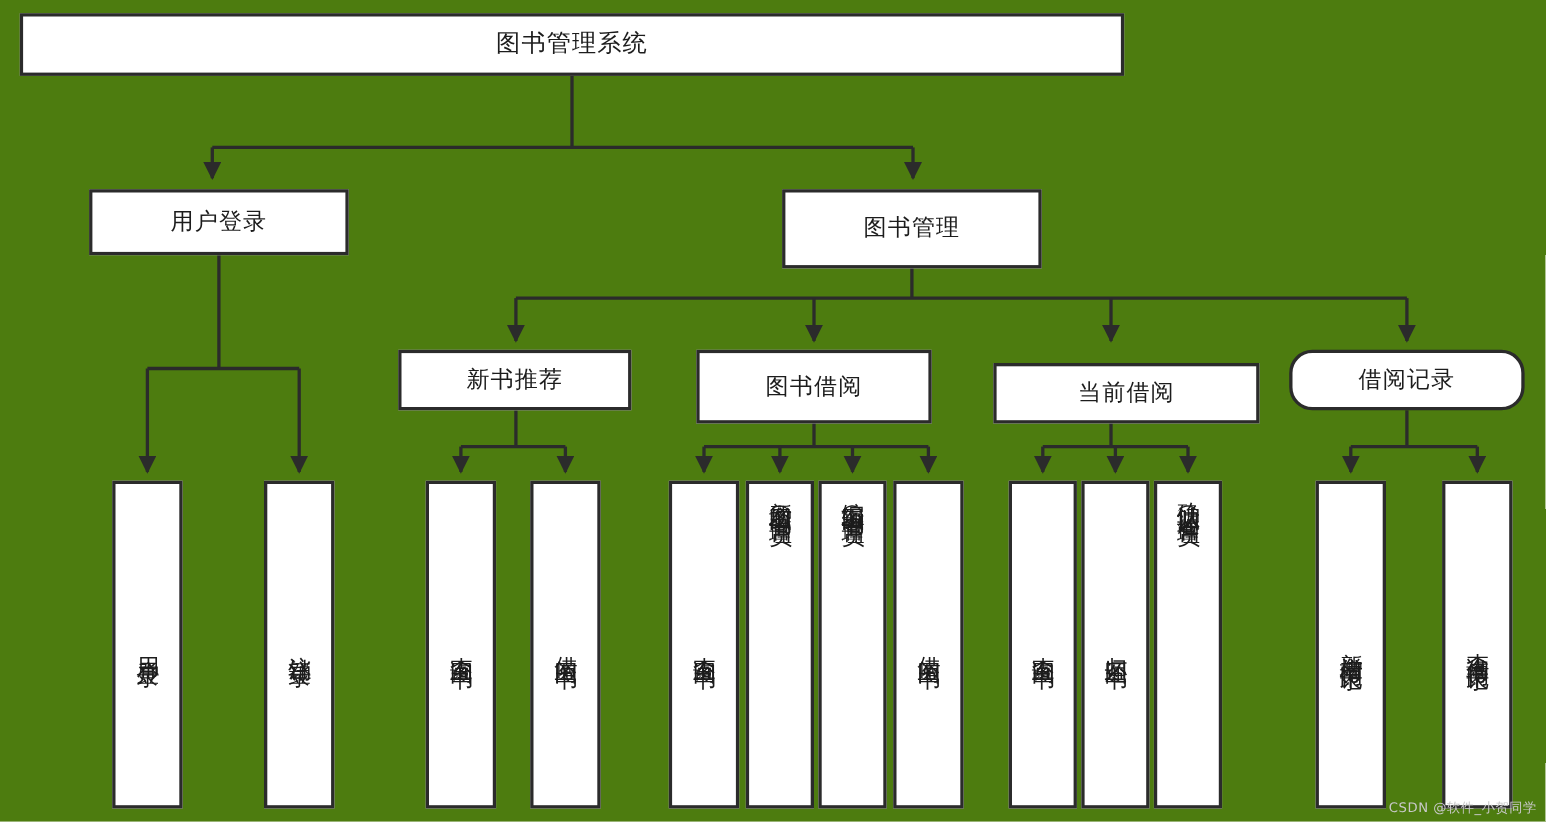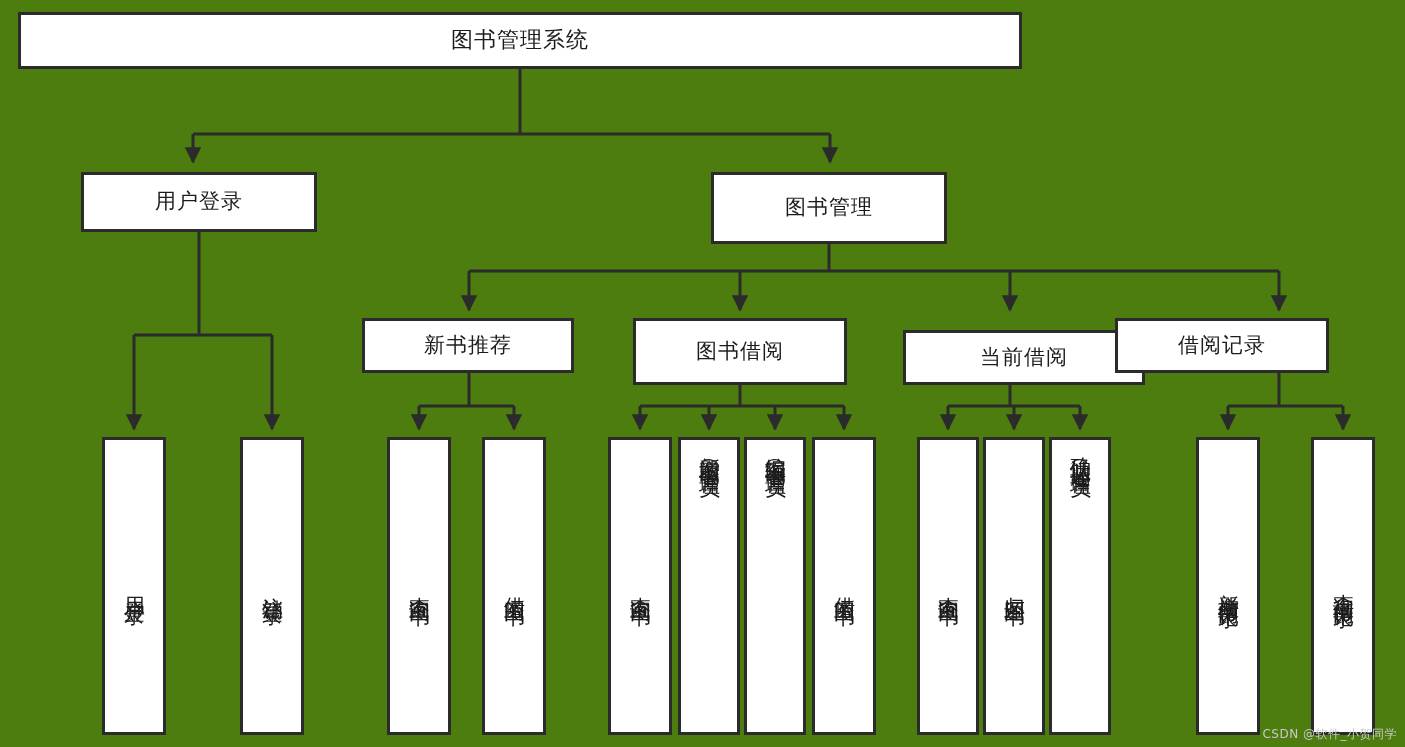--- a/index.html
+++ b/index.html
@@ -139,21 +139,21 @@
   </div>
 
   <div class="node-box" style="left:633px; top:318px; width:214px; height:67px;">
     <span class="node-label-h">图书借阅</span>
   </div>
 
   <div class="node-box" style="left:903px; top:318px; width:242px; height:55px;margin-top:12px;">
     <span class="node-label-h">当前借阅</span>
   </div>
 
-  <div class="node-box" style="left:1115px; top:318px; width:214px; height:55px;">
+  <div class="node-box" style="left:1172px; top:318px; width:214px; height:55px;border-radius:21px;">
     <span class="node-label-h">借阅记录</span>
   </div>
 
   <div class="node-box vert center-v" style="left:102px; top:437px; width:64px; height:298px;">
     <span class="node-label-v">用户登录</span>
   </div>
 
   <div class="node-box vert center-v" style="left:240px; top:437px; width:64px; height:298px;">
     <span class="node-label-v">注销登录</span>
   </div>

